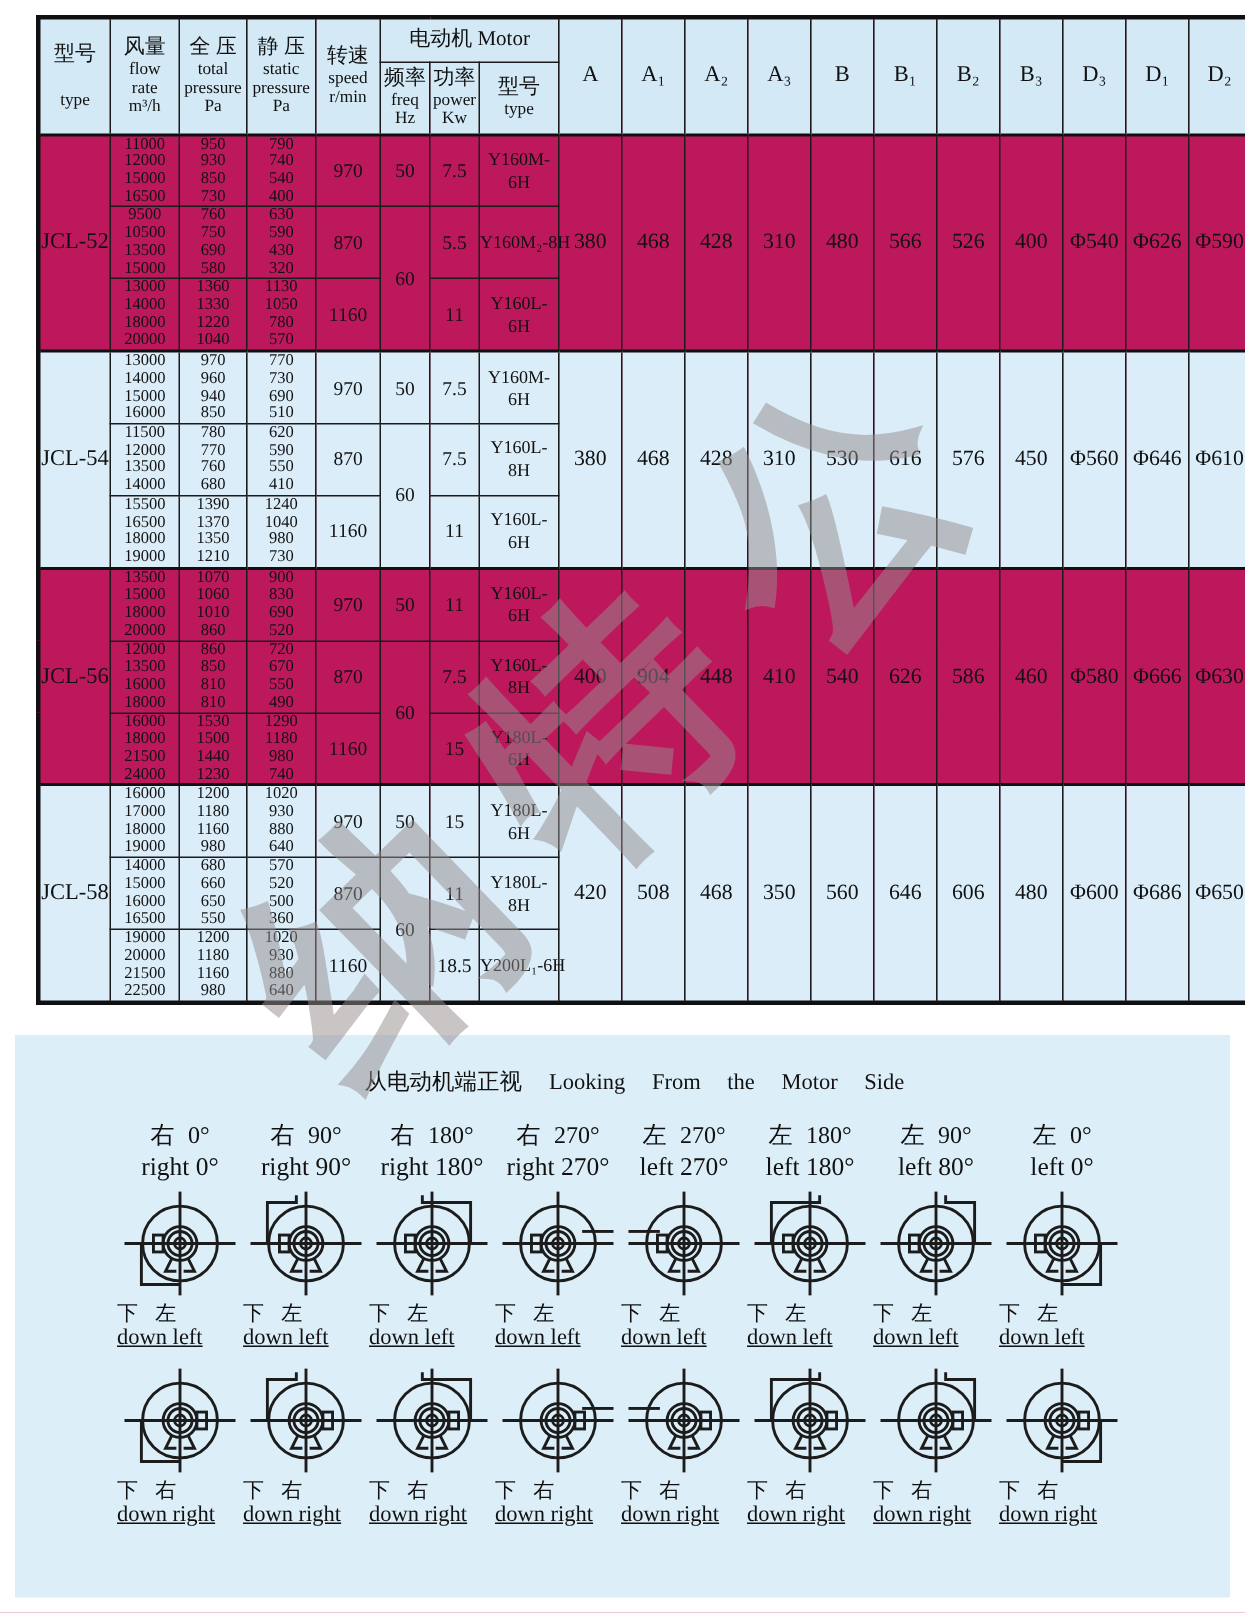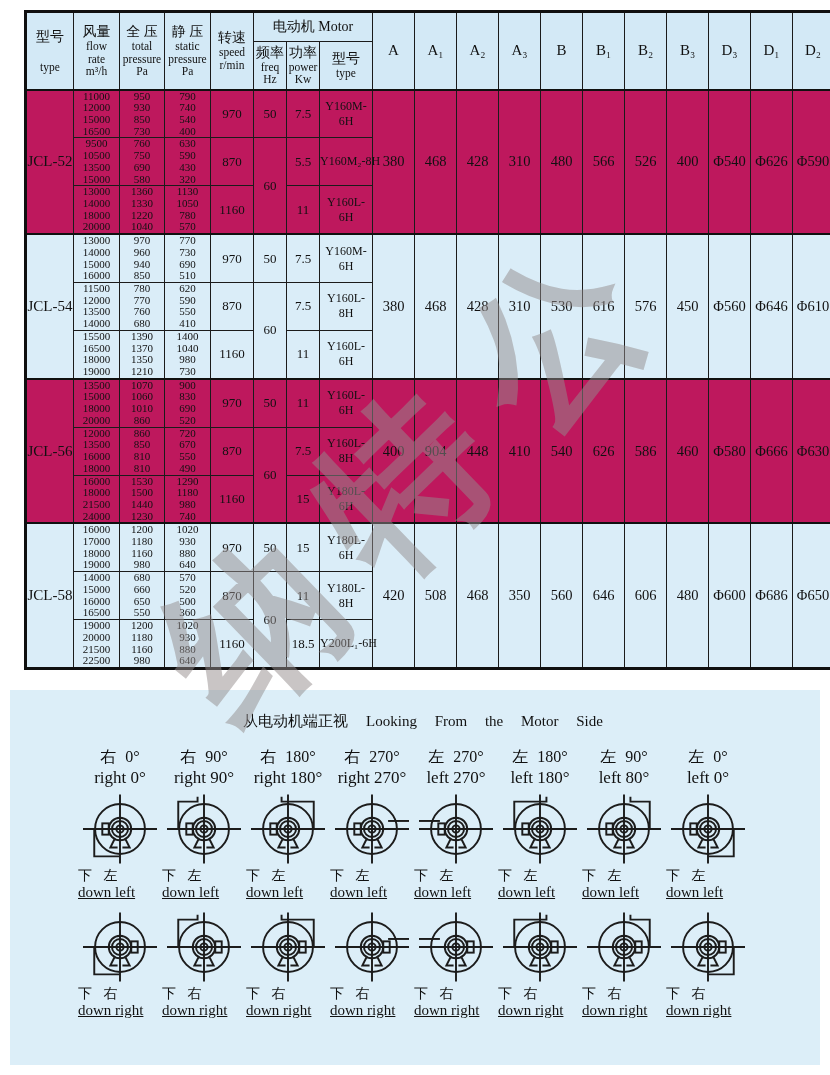--- a/index.html
+++ b/index.html
@@ -254,21 +254,21 @@
         </tr>
         <tr>
           <td class="num-list sh">15500
 16500
 18000
 19000</td>
           <td class="num-list sh">1390
 1370
 1350
 1210</td>
-          <td class="num-list sh">1400
+          <td class="num-list sh">1240
 1040
 980
 730</td>
           <td class="mid sh">1160</td>
           <td class="mid sh">11</td>
           <td class="motor sh">Y160L-6H</td>
         </tr>
         <tr class="model-start">
           <td class="model" rowspan="3">JCL-56</td>
           <td class="num-list">13500

